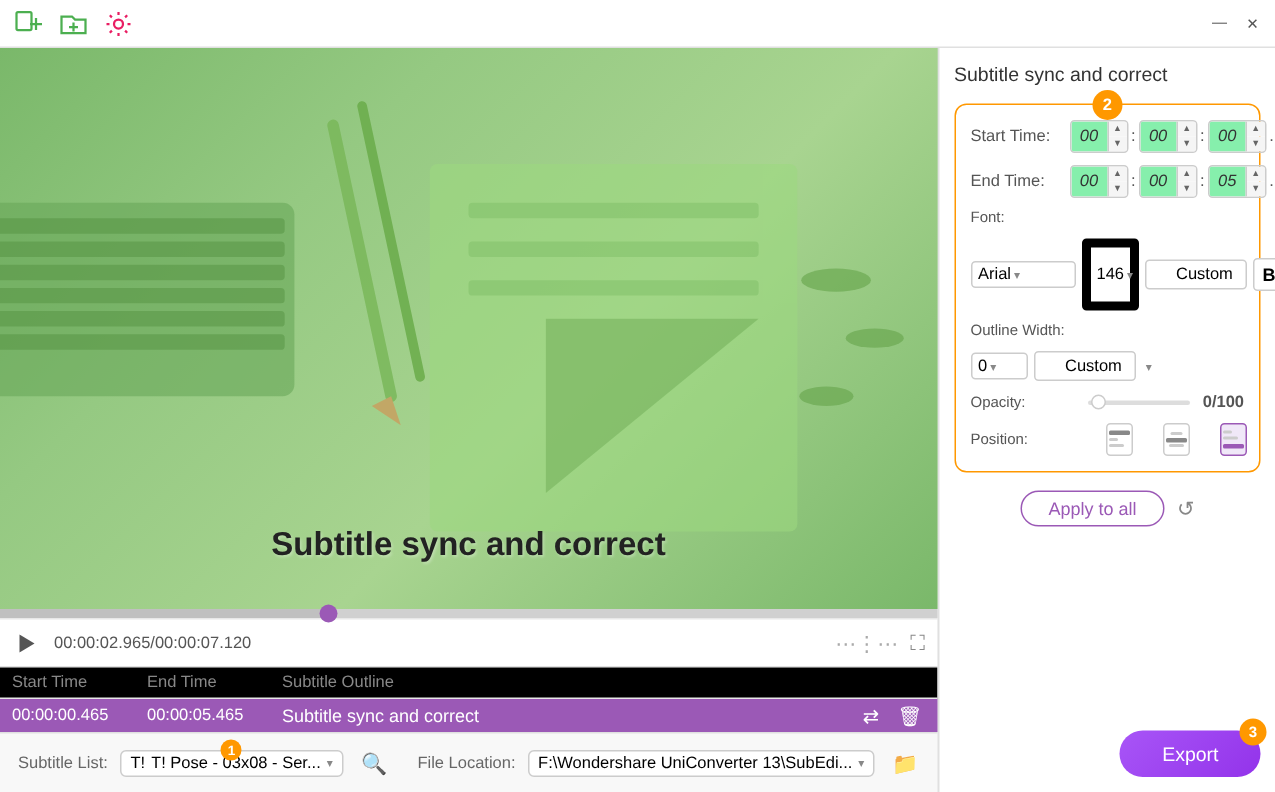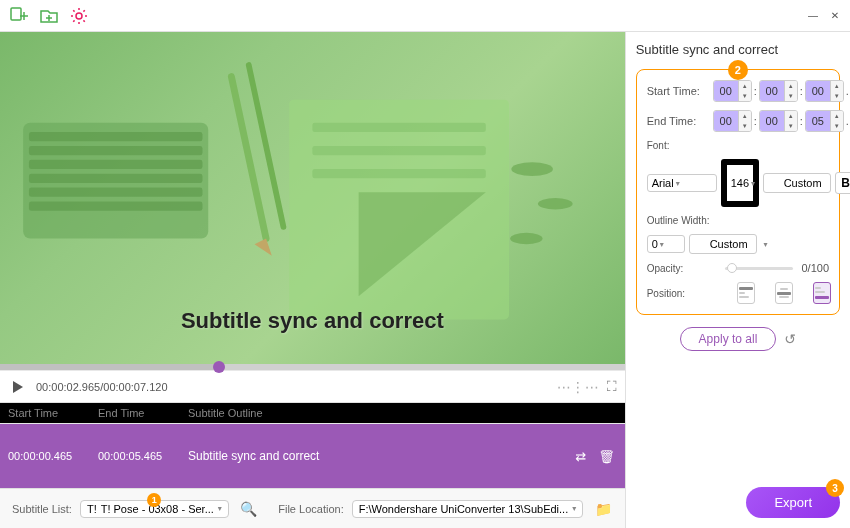--- a/index.html
+++ b/index.html
@@ -161,21 +161,21 @@
       font-size: 11px;
       color: #888;
       gap: 0;
     }
     .col-start { width: 90px; }
     .col-end { width: 90px; }
     .col-content { flex: 1; }
     .table-row {
       display: flex;
       align-items: center;
-      padding: 22px 8px;
+      padding: 1px 8px;
       background: #9b59b6;
       color: #ffffff;
       gap: 0;
       position: relative;
     }
     .table-row .col-start, .table-row .col-end { font-size: 11px; }
     .table-row .col-content { flex: 1; font-size: 12px; }
     .row-actions {
       display: flex;
       gap: 6px;
@@ -333,22 +333,23 @@
       display: flex;
       align-items: center;
     }
     .time-val {
       width: 24px;
       height: 20px;
       text-align: center;
       font-size: 11px;
       border: none;
       outline: none;
-      background: #c4b5fd;
+      background: #86efac;
       color: #333;
+      font-style: italic;
     }
     .spinner-btns {
       display: flex;
       flex-direction: column;
       border-left: 1px solid #ccc;
     }
     .spin-btn {
       width: 12px;
       height: 10px;
       background: #f5f5f5;
@@ -466,21 +467,21 @@
     .opacity-thumb {
       width: 10px;
       height: 10px;
       background: #fff;
       border: 1.5px solid #ccc;
       border-radius: 50%;
       position: absolute;
       top: -3.5px;
       left: 2px;
     }
-    .opacity-val { font-size: 11px; color: #555; white-space: nowrap; }
+    .opacity-val { font-size: 11px; color: #555; white-space: nowrap; font-weight: bold; }
 
     .position-row {
       display: flex;
       align-items: center;
       gap: 20px;
     }
     .pos-btn {
       width: 26px;
       height: 22px;
       border: 1px solid #ccc;

